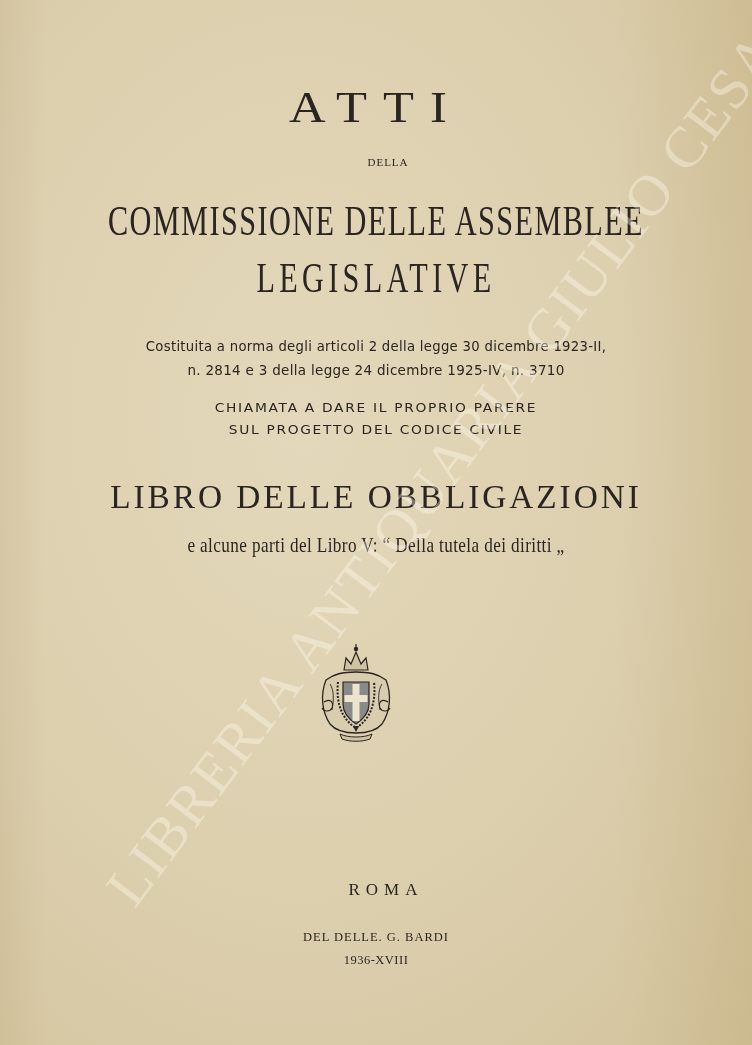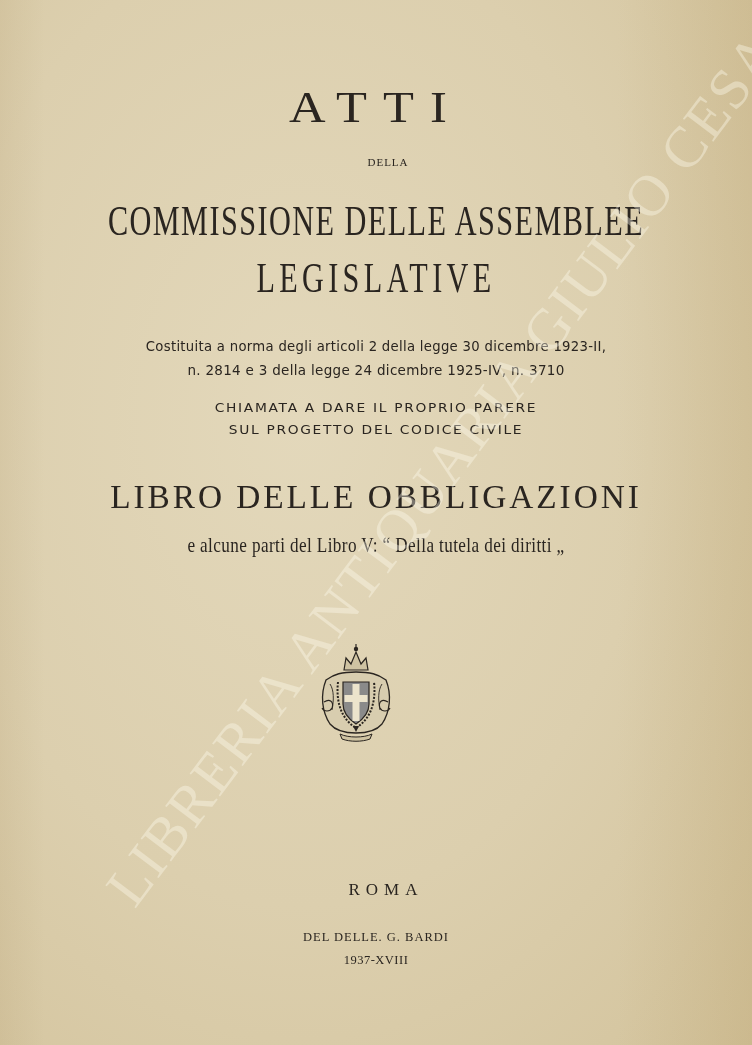--- a/index.html
+++ b/index.html
@@ -75,16 +75,16 @@
     <rect x="36.5" y="44" width="7" height="37" fill="#ece4cc"></rect>
     <rect x="28.5" y="55" width="23" height="7" fill="#ece4cc"></rect>
 
     <path d="M37 86 L40 92 L43 86 Z" fill="#2a2520"></path>
 
     <path d="M24 94 C32 98 48 98 56 94 L54 99 C46 102 34 102 26 99 Z" fill="#cfc3a2" stroke="#2a2520" stroke-width="1"></path>
   </svg>
 
   <div class="line roma">ROMA</div>
   <div class="line dott">DEL DELLE. G. BARDI</div>
-  <div class="line anno">1937-XVIII</div>
+  <div class="line anno">1936-XVIII</div>
 
   <div class="watermark">LIBRERIA ANTIQUARIA GIULIO CESARE - ROMA</div>
 </div>
 
 </body></html>

